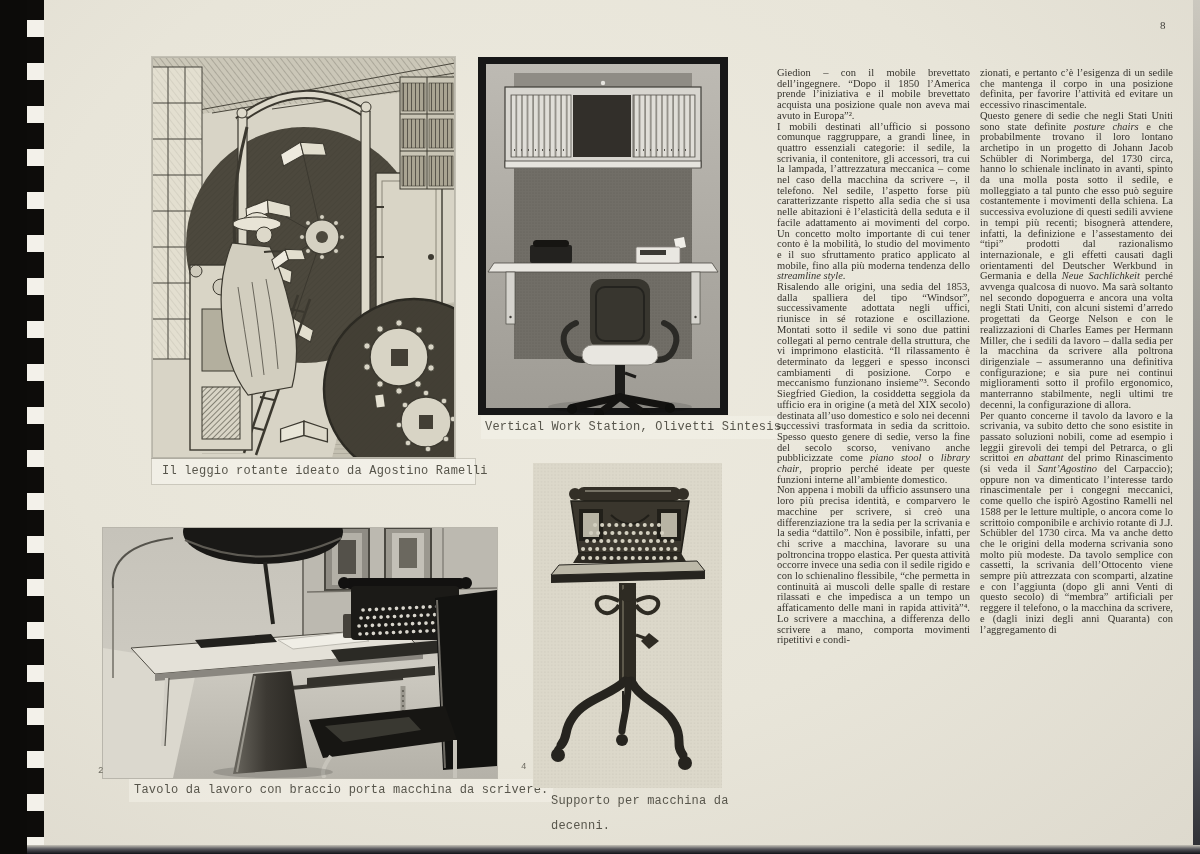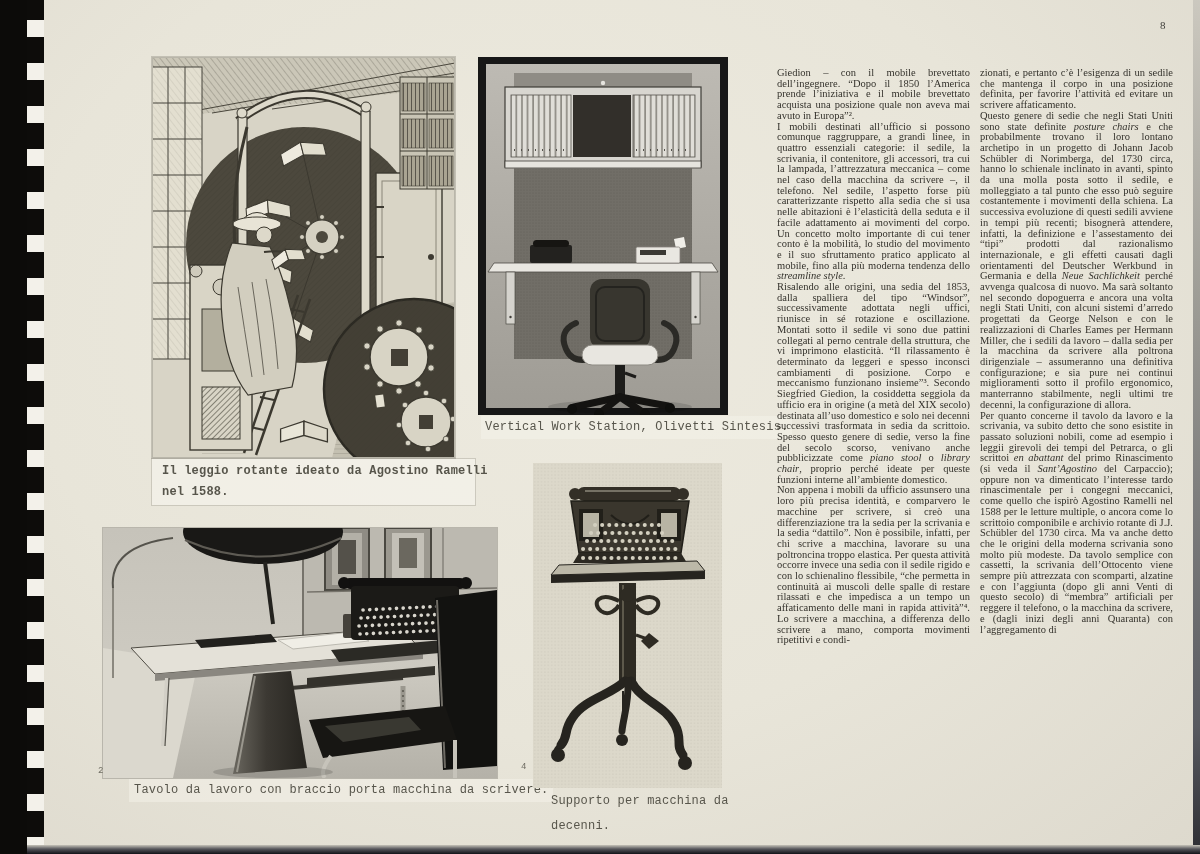--- a/index.html
+++ b/index.html
@@ -33,21 +33,21 @@
   .fig svg{display:block;width:100%;height:100%;}
   #fig-ramelli{left:152px;top:57px;width:303px;height:401px;box-shadow:0 0 0 1px #c3c0b4;}
   #fig-workstation{left:478px;top:57px;width:250px;height:358px;}
   #fig-tavolo{left:103px;top:528px;width:394px;height:250px;box-shadow:0 0 0 1px #b9b6ac;}
   #fig-supporto{left:533px;top:463px;width:189px;height:325px;}
   
   .caption{position:absolute;font-family:"Liberation Mono","DejaVu Sans Mono",monospace;
     font-size:12px;color:#57554b;letter-spacing:.2px;}
   .caption .cap-line{margin:0;line-height:21px;white-space:nowrap;}
   #cap-ramelli{left:152px;top:459px;width:303px;padding:2px 10px;
-    background:rgba(250,248,241,.5);outline:1px solid rgba(125,122,110,.28);font-weight:bold;}
+    background:rgba(250,248,241,.5);outline:1px solid rgba(125,122,110,.28);}
   #cap-workstation{left:481px;top:416px;padding:1px 4px;background:rgba(250,248,241,.35);}
   #cap-tavolo{left:129px;top:779px;padding:1px 5px;background:rgba(250,248,241,.4);}
   #cap-supporto{left:544px;top:789px;}
   #cap-supporto .cap-line{line-height:25px;margin-left:7px;}
   .fignum{position:absolute;font-family:"Liberation Mono","DejaVu Sans Mono",monospace;
     font-size:9px;color:#6e6c62;}
 </style>
 </head>
 <body>
 
@@ -225,21 +225,20 @@
 
       <g transform="translate(152,372) scale(1.3)">
         <polygon points="-18,0 0,-6 0,5 -18,10" fill="#e9e6d8" stroke="#3b382f"></polygon>
         <polygon points="18,0 0,-6 0,5 18,10" fill="#ddd9ca" stroke="#3b382f"></polygon>
       </g>
       <rect x="0.5" y="0.5" width="302" height="400" fill="none" stroke="#b9b6aa"></rect>
     </svg>
   </div>
   <div class="caption" id="cap-ramelli">
       <div class="cap-line">Il leggio rotante ideato da Agostino Ramelli</div>
-      <div class="cap-line">nel 1588.</div>
     </div>
 
   <div class="fig" id="fig-workstation">
     <svg viewBox="0 0 250 358">
       <defs>
         <linearGradient id="wsin" x1="0" y1="0" x2="0" y2="1">
           <stop offset="0" stop-color="#bdbab3"></stop>
             <stop offset="1" stop-color="#9f9c95"></stop>
         </linearGradient>
         <pattern id="wfs" width="5.6" height="10" patternUnits="userSpaceOnUse">
@@ -436,20 +435,20 @@
     </div>
   <div class="fignum" style="left:521px;top:762px;">4</div>
 
   <div class="col" id="col1">
       <p>Giedion – con il mobile brevettato dell’ingegnere. “Dopo il 1850 l’America prende l’iniziativa e il mobile brevettato acquista una posizione quale non aveva mai avuto in Europa”².</p>
       <p>I mobili destinati all’ufficio si possono comunque raggruppare, a grandi linee, in quattro essenziali categorie: il sedile, la scrivania, il contenitore, gli accessori, tra cui la lampada, l’attrezzatura meccanica – come nel caso della macchina da scrivere –, il telefono. Nel sedile, l’aspetto forse più caratterizzante rispetto alla sedia che si usa nelle abitazioni è l’elasticità della seduta e il facile adattamento ai movimenti del corpo. Un concetto molto importante di cui tener conto è la mobilità, lo studio del movimento e il suo sfruttamento pratico applicato al mobile, fino alla più moderna tendenza dello <i>streamline style</i>.</p>
       <p>Risalendo alle origini, una sedia del 1853, dalla spalliera del tipo “Windsor”, successivamente adottata negli uffici, riunisce in sé rotazione e oscillazione. Montati sotto il sedile vi sono due pattini collegati al perno centrale della struttura, che vi imprimono elasticità. “Il rilassamento è determinato da leggeri e spesso inconsci cambiamenti di posizione. Corpo e meccanismo funzionano insieme”³. Secondo Siegfried Giedion, la cosiddetta seggiola da ufficio era in origine (a metà del XIX secolo) destinata all’uso domestico e solo nei decenni successivi trasformata in sedia da scrittoio. Spesso questo genere di sedie, verso la fine del secolo scorso, venivano anche pubblicizzate come <i>piano stool</i> o <i>library chair</i>, proprio perché ideate per queste funzioni interne all’ambiente domestico.</p>
       <p>Non appena i mobili da ufficio assunsero una loro più precisa identità, e comparvero le macchine per scrivere, si creò una differenziazione tra la sedia per la scrivania e la sedia “dattilo”. Non è possibile, infatti, per chi scrive a macchina, lavorare su una poltroncina troppo elastica. Per questa attività occorre invece una sedia con il sedile rigido e con lo schienalino flessibile, “che permetta in continuità ai muscoli delle spalle di restare rilassati e che impedisca a un tempo un affaticamento delle mani in rapida attività”⁴. Lo scrivere a macchina, a differenza dello scrivere a mano, comporta movimenti ripetitivi e condi-</p>
     </div>
   <div class="col" id="col2">
-      <p>zionati, e pertanto c’è l’esigenza di un sedile che mantenga il corpo in una posizione definita, per favorire l’attività ed evitare un scrivere affaticamento.</p>
+      <p>zionati, e pertanto c’è l’esigenza di un sedile che mantenga il corpo in una posizione definita, per favorire l’attività ed evitare un eccessivo rinascimentale.</p>
       <p>Questo genere di sedie che negli Stati Uniti sono state definite <i>posture chairs</i> e che probabilmente trovano il loro lontano archetipo in un progetto di Johann Jacob Schübler di Norimberga, del 1730 circa, hanno lo schienale inclinato in avanti, spinto da una molla posta sotto il sedile, e molleggiato a tal punto che esso può seguire costantemente i movimenti della schiena. La successiva evoluzione di questi sedili avviene in tempi più recenti; bisognerà attendere, infatti, la definizione e l’assestamento dei “tipi” prodotti dal razionalismo internazionale, e gli effetti causati dagli orientamenti del Deutscher Werkbund in Germania e della <i>Neue Sachlichkeit</i> perché avvenga qualcosa di nuovo. Ma sarà soltanto nel secondo dopoguerra e ancora una volta negli Stati Uniti, con alcuni sistemi d’arredo progettati da George Nelson e con le realizzazioni di Charles Eames per Hermann Miller, che i sedili da lavoro – dalla sedia per la macchina da scrivere alla poltrona dirigenziale – assumeranno una definitiva configurazione; e sia pure nei continui miglioramenti sotto il profilo ergonomico, manterranno stabilmente, negli ultimi tre decenni, la configurazione di allora.</p>
       <p>Per quanto concerne il tavolo da lavoro e la scrivania, va subito detto che sono esistite in passato soluzioni nobili, come ad esempio i leggii girevoli dei tempi del Petrarca, o gli scrittoi <i>en abattant</i> del primo Rinascimento (si veda il <i>Sant’Agostino</i> del Carpaccio); oppure non va dimenticato l’interesse tardo rinascimentale per i congegni meccanici, come quello che ispirò Agostino Ramelli nel 1588 per le letture multiple, o ancora come lo scrittoio componibile e archivio rotante di J.J. Schübler del 1730 circa. Ma va anche detto che le origini della moderna scrivania sono molto più modeste. Da tavolo semplice con cassetti, la scrivania dell’Ottocento viene sempre più attrezzata con scomparti, alzatine e con l’aggiunta (dopo gli anni Venti di questo secolo) di “membra” artificiali per reggere il telefono, o la macchina da scrivere, e (dagli inizi degli anni Quaranta) con l’aggregamento di</p>
     </div>
 
   <div class="edge-right"></div>
   <div class="edge-bottom"></div>
 </div>
 
 </body></html>

